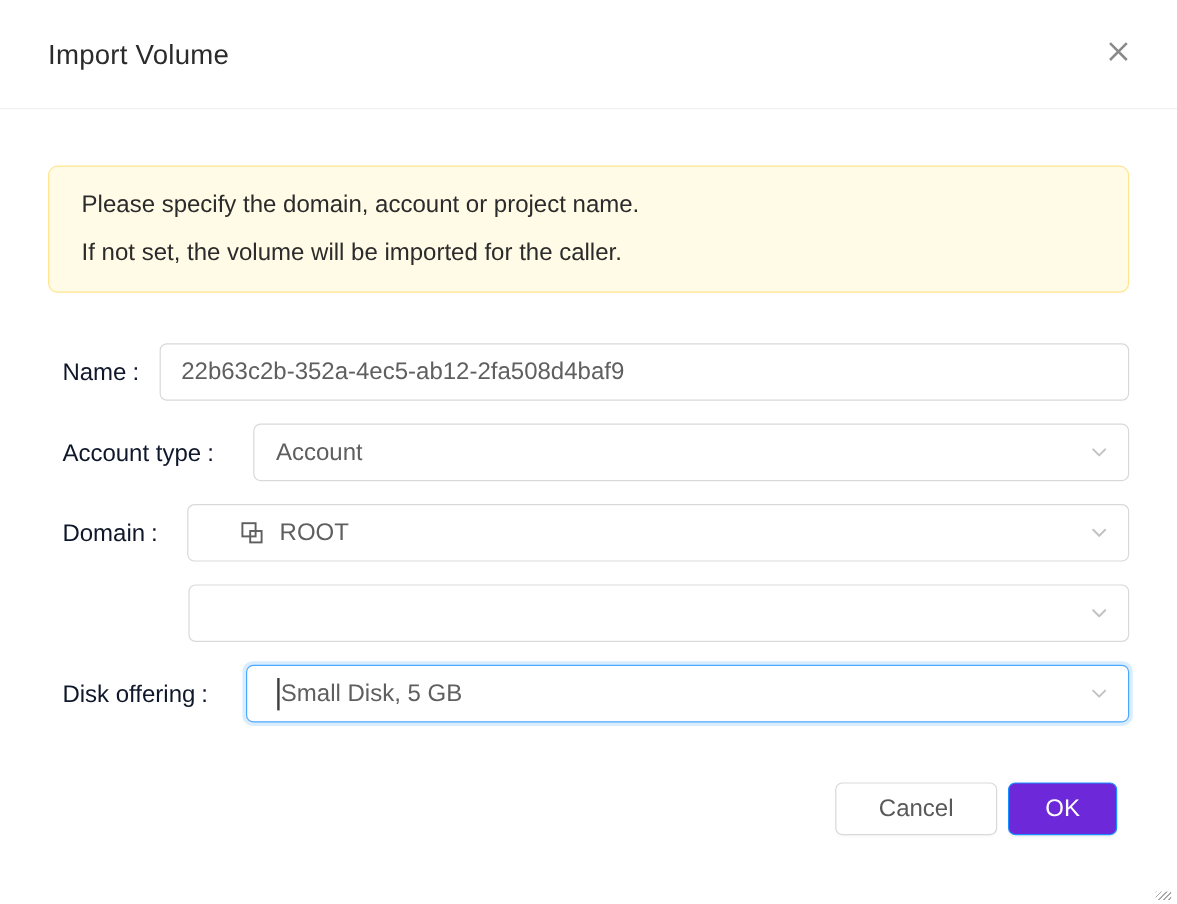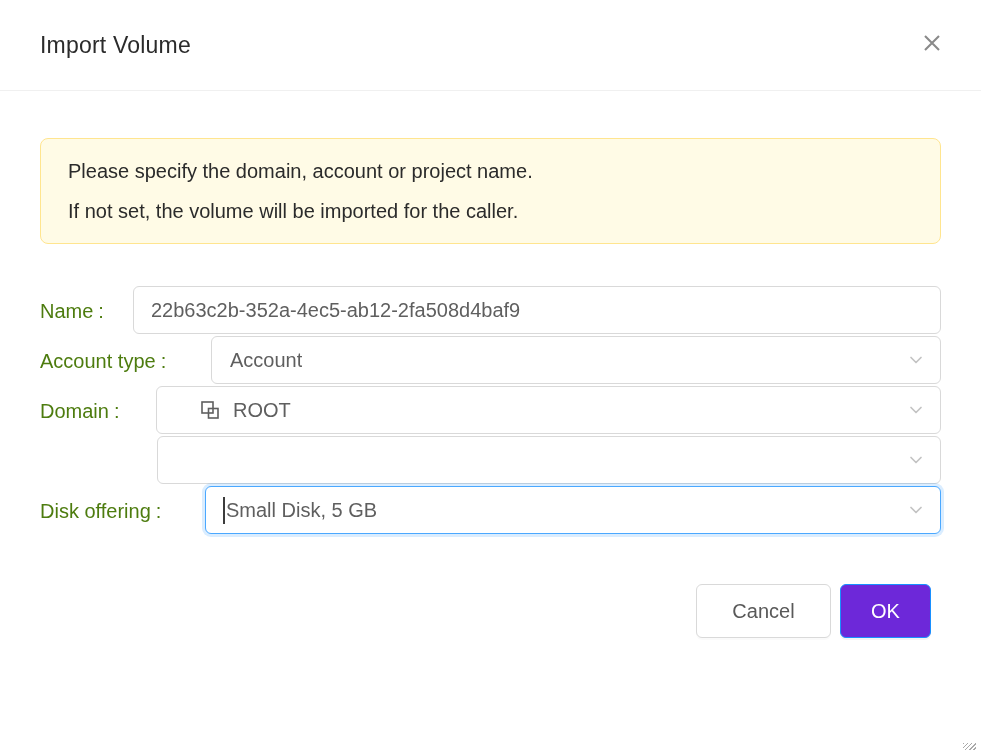--- a/index.html
+++ b/index.html
@@ -49,27 +49,28 @@
     font-size:20px;
     line-height:40px;
     color:#2b2b2b;
   }
 
   
   .form { margin:0 40px; }
   .form-row {
     position:relative;
     height:50px;
+    margin-top:17px;
   }
   .form-row.first { margin-top:42px; }
   .field-label {
-    position:absolute; left:0; top:0;
+    position:absolute; left:12px; top:0;
     height:50px; line-height:50px;
     font-size:20px;
-    color:#4d7c0f;
+    color:#0f172a;
     white-space:nowrap;
     text-align:right;
   }
   .colon { margin-left:5px; }
   .control {
     position:absolute; top:0; right:0;
     height:48px;
     box-sizing:border-box;
     border:1px solid #d9d9d9;
     border-radius:6px;
@@ -117,21 +118,21 @@
   }
 
   
   .footer {
     margin:48px 50px 0 0;
     display:flex;
     justify-content:flex-end;
     gap:9px;
   }
   .btn {
-    height:54px;
+    height:44px;
     border-radius:6px;
     font-family:inherit;
     font-size:20px;
     display:flex; align-items:center; justify-content:center;
     cursor:pointer;
     box-sizing:border-box;
   }
   .btn-cancel {
     width:135px;
     background:#fff;
@@ -233,21 +234,21 @@
           </svg>
         </span>
       </div>
     </div>
 
     <div class="form-row">
       <span class="field-label">
         <span>Disk offering</span><span class="colon">:</span>
       </span>
       <div class="control ctl-disk focused">
-        <div class="select-body" style="padding-left:17px;">
+        <div class="select-body" style="padding-left:25px;">
           <span class="text-caret"></span>
           <span class="select-value">Small Disk, 5 GB</span>
         </div>
         <span class="chevron">
           <svg width="20" height="20" viewBox="0 0 20 20">
             <path d="M5 7.5 L10 12.5 L15 7.5" stroke="#c3c3c3" stroke-width="1.7" fill="none" stroke-linecap="round" stroke-linejoin="round"></path>
           </svg>
         </span>
       </div>
     </div>

